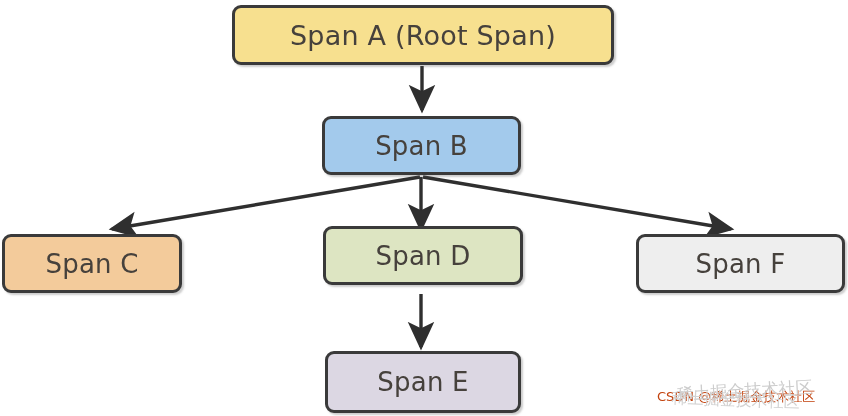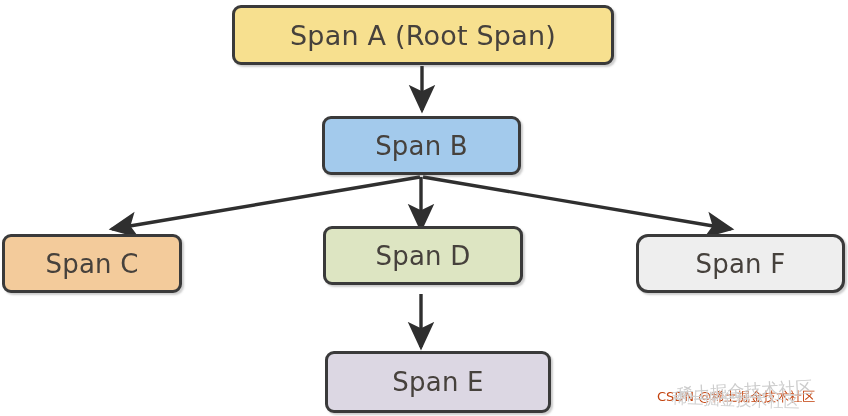--- a/index.html
+++ b/index.html
@@ -42,21 +42,21 @@
     display: block;
     line-height: 1;
   }
 
   
   #node-a { left: 232px; top: 5px;   width: 382px; height: 60px; font-size: 27px; }
   #node-b { left: 322px; top: 116px; width: 199px; height: 59px; font-size: 26px; }
   #node-c { left: 2px;   top: 234px; width: 180px; height: 59px; font-size: 26px; }
   #node-d { left: 323px; top: 226px; width: 200px; height: 59px; font-size: 26px; }
   #node-f { left: 636px; top: 234px; width: 209px; height: 59px; font-size: 26px; }
-  #node-e { left: 325px; top: 351px; width: 226px; height: 62px; font-size: 26px; }
+  #node-e { left: 325px; top: 351px; width: 196px; height: 62px; font-size: 26px; }
 
   
   .watermark {
     position: absolute;
     z-index: 5;
     color: #b9b9b9;
     white-space: nowrap;
     pointer-events: none;
     font-family: "DejaVu Sans", "Liberation Sans", sans-serif;
   }
@@ -125,21 +125,21 @@
   </div>
 
   <div class="node" id="node-c" style="background:#f3cb9b;">
     <span class="node-label">Span C</span>
   </div>
 
   <div class="node" id="node-d" style="background:#dde5c2;">
     <span class="node-label">Span D</span>
   </div>
 
-  <div class="node" id="node-f" style="background:#eeeeee;border-radius:12px;">
+  <div class="node" id="node-f" style="background:#eeeeee;">
     <span class="node-label">Span F</span>
   </div>
 
   <div class="node" id="node-e" style="background:#dcd7e3;">
     <span class="node-label">Span E</span>
   </div>
 
   <div class="watermark" id="wm-csdn">CSDN @稀土掘金技术社区</div>
   <div class="watermark" id="wm-cn">稀土掘金技术社区</div>
   <div class="watermark" id="wm-cn2">稀土掘金技术社区</div>

